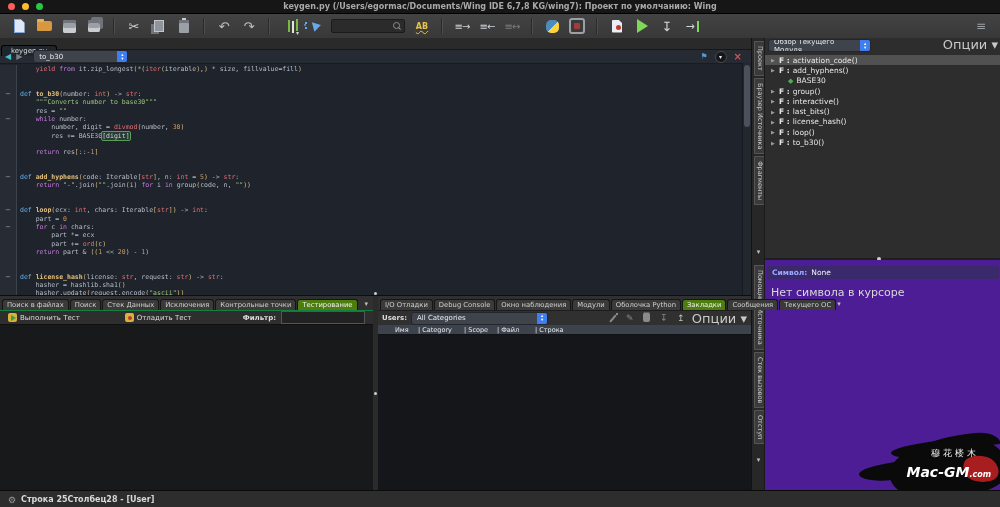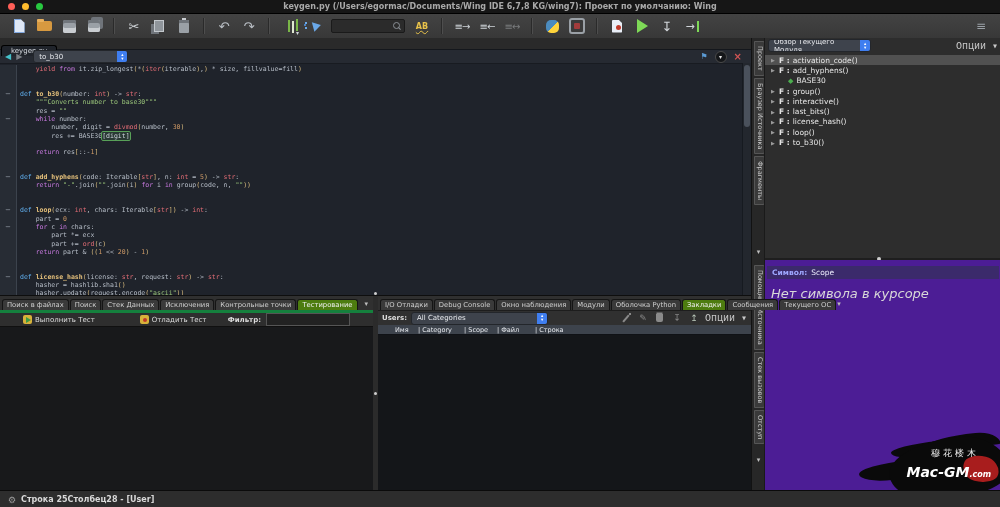--- a/index.html
+++ b/index.html
@@ -97,43 +97,43 @@
   .vtab{writing-mode:vertical-rl;font-size:6.5px;color:#c8c8c8;background:#3a3a3a;border:1px solid #565656;
       border-radius:0 2px 2px 0;padding:4px 0;margin:1px 0 1px 1px;width:9px;text-align:center;white-space:nowrap;}
   .vchev{color:#bdbdbd;font-size:7px;text-align:center;width:100%;}
   .vs-top{position:absolute;top:2px;left:0;display:flex;flex-direction:column;align-items:center;width:100%;}
   .vs-chev1{position:absolute;top:210px;left:0;width:100%;}
   .vs-bot{position:absolute;top:226px;left:0;display:flex;flex-direction:column;align-items:center;width:100%;}
   .vs-chev2{position:absolute;top:418px;left:0;width:100%;}
   
   .rpanel{position:absolute;left:764px;top:38px;width:236px;height:452px;background:#2d2d2d;border-left:1px solid #1a1a1a;}
   .rp-head{position:absolute;top:2px;left:3px;right:3px;height:12px;display:flex;align-items:flex-end;}
-  .opts{margin-left:auto;font-size:10px;color:#c9c9c9;white-space:nowrap;font-family:Liberation Mono, monospace;}
+  .opts{margin-left:auto;font-size:13px;color:#c9c9c9;white-space:nowrap;}
   .rp-tree{position:absolute;top:17px;left:0;right:0;}
   .trow{height:10.3px;display:flex;align-items:center;font-size:7.5px;color:#e6e6e6;padding-left:6px;}
   .trow.sel{background:#515151;}
   .tri{width:8px;color:#9a9a9a;font-size:5px;}
   .tf{font-weight:bold;color:#e3e3e3;margin-right:3px;}
   .tdia{color:#4cae4f;font-size:7px;margin:0 3px 0 9px;}
   .rp-div{position:absolute;top:220px;left:0;right:0;height:2px;background:#1e1e1e;}
   .rp-div .dot{position:absolute;left:112px;top:-1px;width:4px;height:4px;border-radius:50%;background:#cfcfcf;}
   .sympanel{position:absolute;top:222px;left:0;right:0;bottom:0;background:#4c1d95;}
   .sym-bar{margin:6px 2px 0;height:13px;background:#3b2a6b;display:flex;align-items:center;padding:0 5px;font-size:7.5px;}
   .sym-label{font-weight:bold;color:#9fa8ff;}
   .sym-value{color:#efefff;margin-left:4px;}
-  .sym-msg{margin:7px 6px;font-size:13px;font-style:italic;color:#d8d8d8;}
+  .sym-msg{margin:7px 6px;font-size:11px;color:#d8d8d8;}
   
   .bl-panel{position:absolute;left:0;top:295px;width:373px;height:195px;background:#18191b;border-top:1px solid #0e0e0e;}
   .ptabs{height:13px;background:#303030;display:flex;gap:1px;padding:1px 2px 0;align-items:flex-end;position:relative;}
   .ptab{height:10px;line-height:10px;padding:0 4px;background:#3a3a3a;border:1px solid #151515;border-bottom:none;
       border-radius:3px 3px 0 0;font-size:6.8px;color:#cfcfcf;white-space:nowrap;}
   .ptab.active{background:#4d7c0f;color:#f0f0f0;}
   .ptabs .tabchev{margin-left:auto;color:#bdbdbd;font-size:7px;padding:0 3px 2px 0;}
-  .bl-tools{height:13px;background:#2e2e2e;border-top:3px solid #15803d;border-bottom:1px solid #101010;
-      display:flex;align-items:center;font-size:7px;color:#ddd;gap:5px;padding:0 23px;}
+  .bl-tools{height:13px;background:#2e2e2e;border-top:1px solid #15803d;border-bottom:1px solid #101010;
+      display:flex;align-items:center;font-size:7px;color:#ddd;gap:5px;padding:0 8px;}
   .testbtn{display:flex;align-items:center;gap:3px;}
   .ti{width:9px;height:9px;background:#d8b23a;border-radius:2px;position:relative;}
   .ti.run::after{content:"";position:absolute;left:3px;top:2px;border-left:5px solid #3f9b44;
       border-top:3px solid transparent;border-bottom:3px solid transparent;}
   .ti.dbg::after{content:"";position:absolute;left:3px;top:3px;width:4px;height:4px;border-radius:50%;background:#c0392b;}
   .filterlbl{margin-left:auto;font-weight:bold;}
   .filterinput{width:78px;height:9px;background:#222;border:1px solid #555;color:#ddd;font-size:7px;outline:none;}
   .vsplit{position:absolute;left:373px;top:295px;width:5px;height:195px;background:#2b2b2b;border-top:1px solid #0e0e0e;}
   .vsplit .d1{position:absolute;left:1px;top:-4px;width:3px;height:3px;border-radius:50%;background:#cfcfcf;}
   .vsplit .d2{position:absolute;left:1px;top:96px;width:3px;height:3px;border-radius:50%;background:#cfcfcf;}
@@ -379,21 +379,21 @@
           <span class="tf">F :</span>
           <span class="tname">to_b30()</span>
         </div>
       </div>
     <div class="rp-div">
         <span class="dot"></span>
       </div>
     <div class="sympanel">
       <div class="sym-bar">
         <span class="sym-label">Символ:</span>
-        <span class="sym-value">Scope</span>
+        <span class="sym-value">None</span>
       </div>
       <div class="sym-msg">Нет символа в курсоре</div>
     </div>
     <div class="wm">
       <div class="wm-blob"></div>
       <div class="wm-red"></div>
       <div class="wm-cn">穆花楼木</div>
       <div class="wm-site"><span>Mac-GM</span><span class="tld">.com</span></div>
     </div>
   </div>

